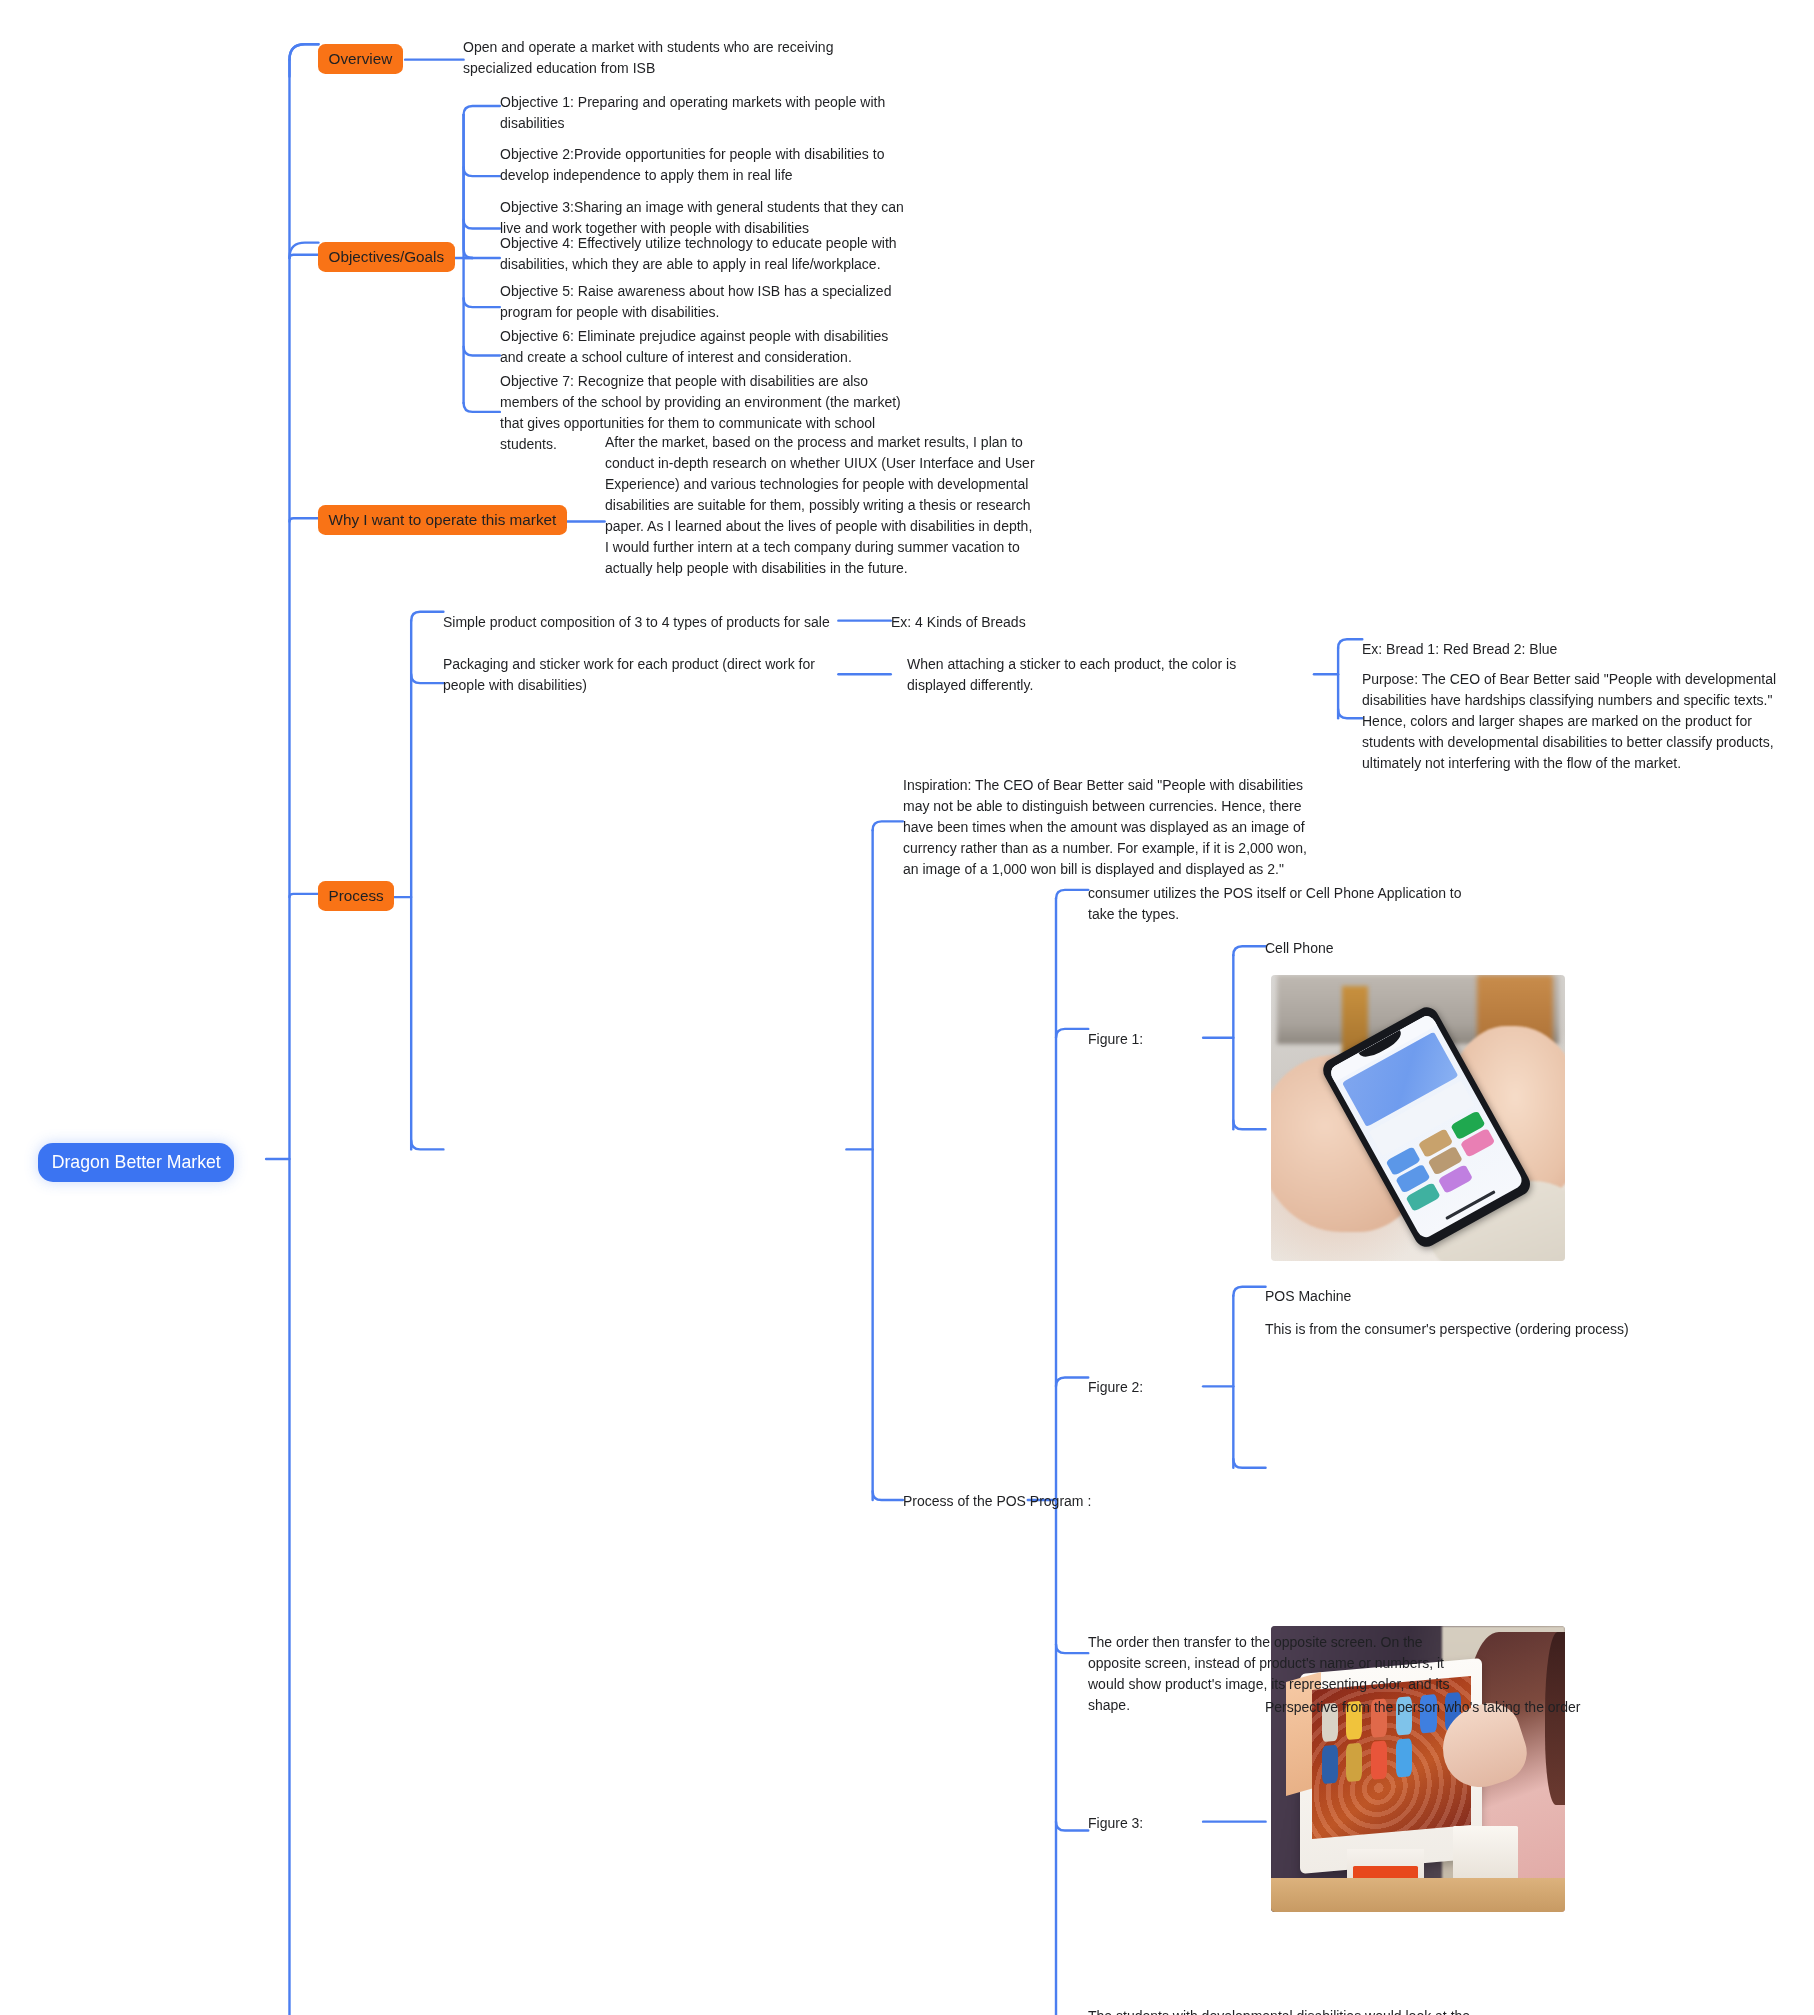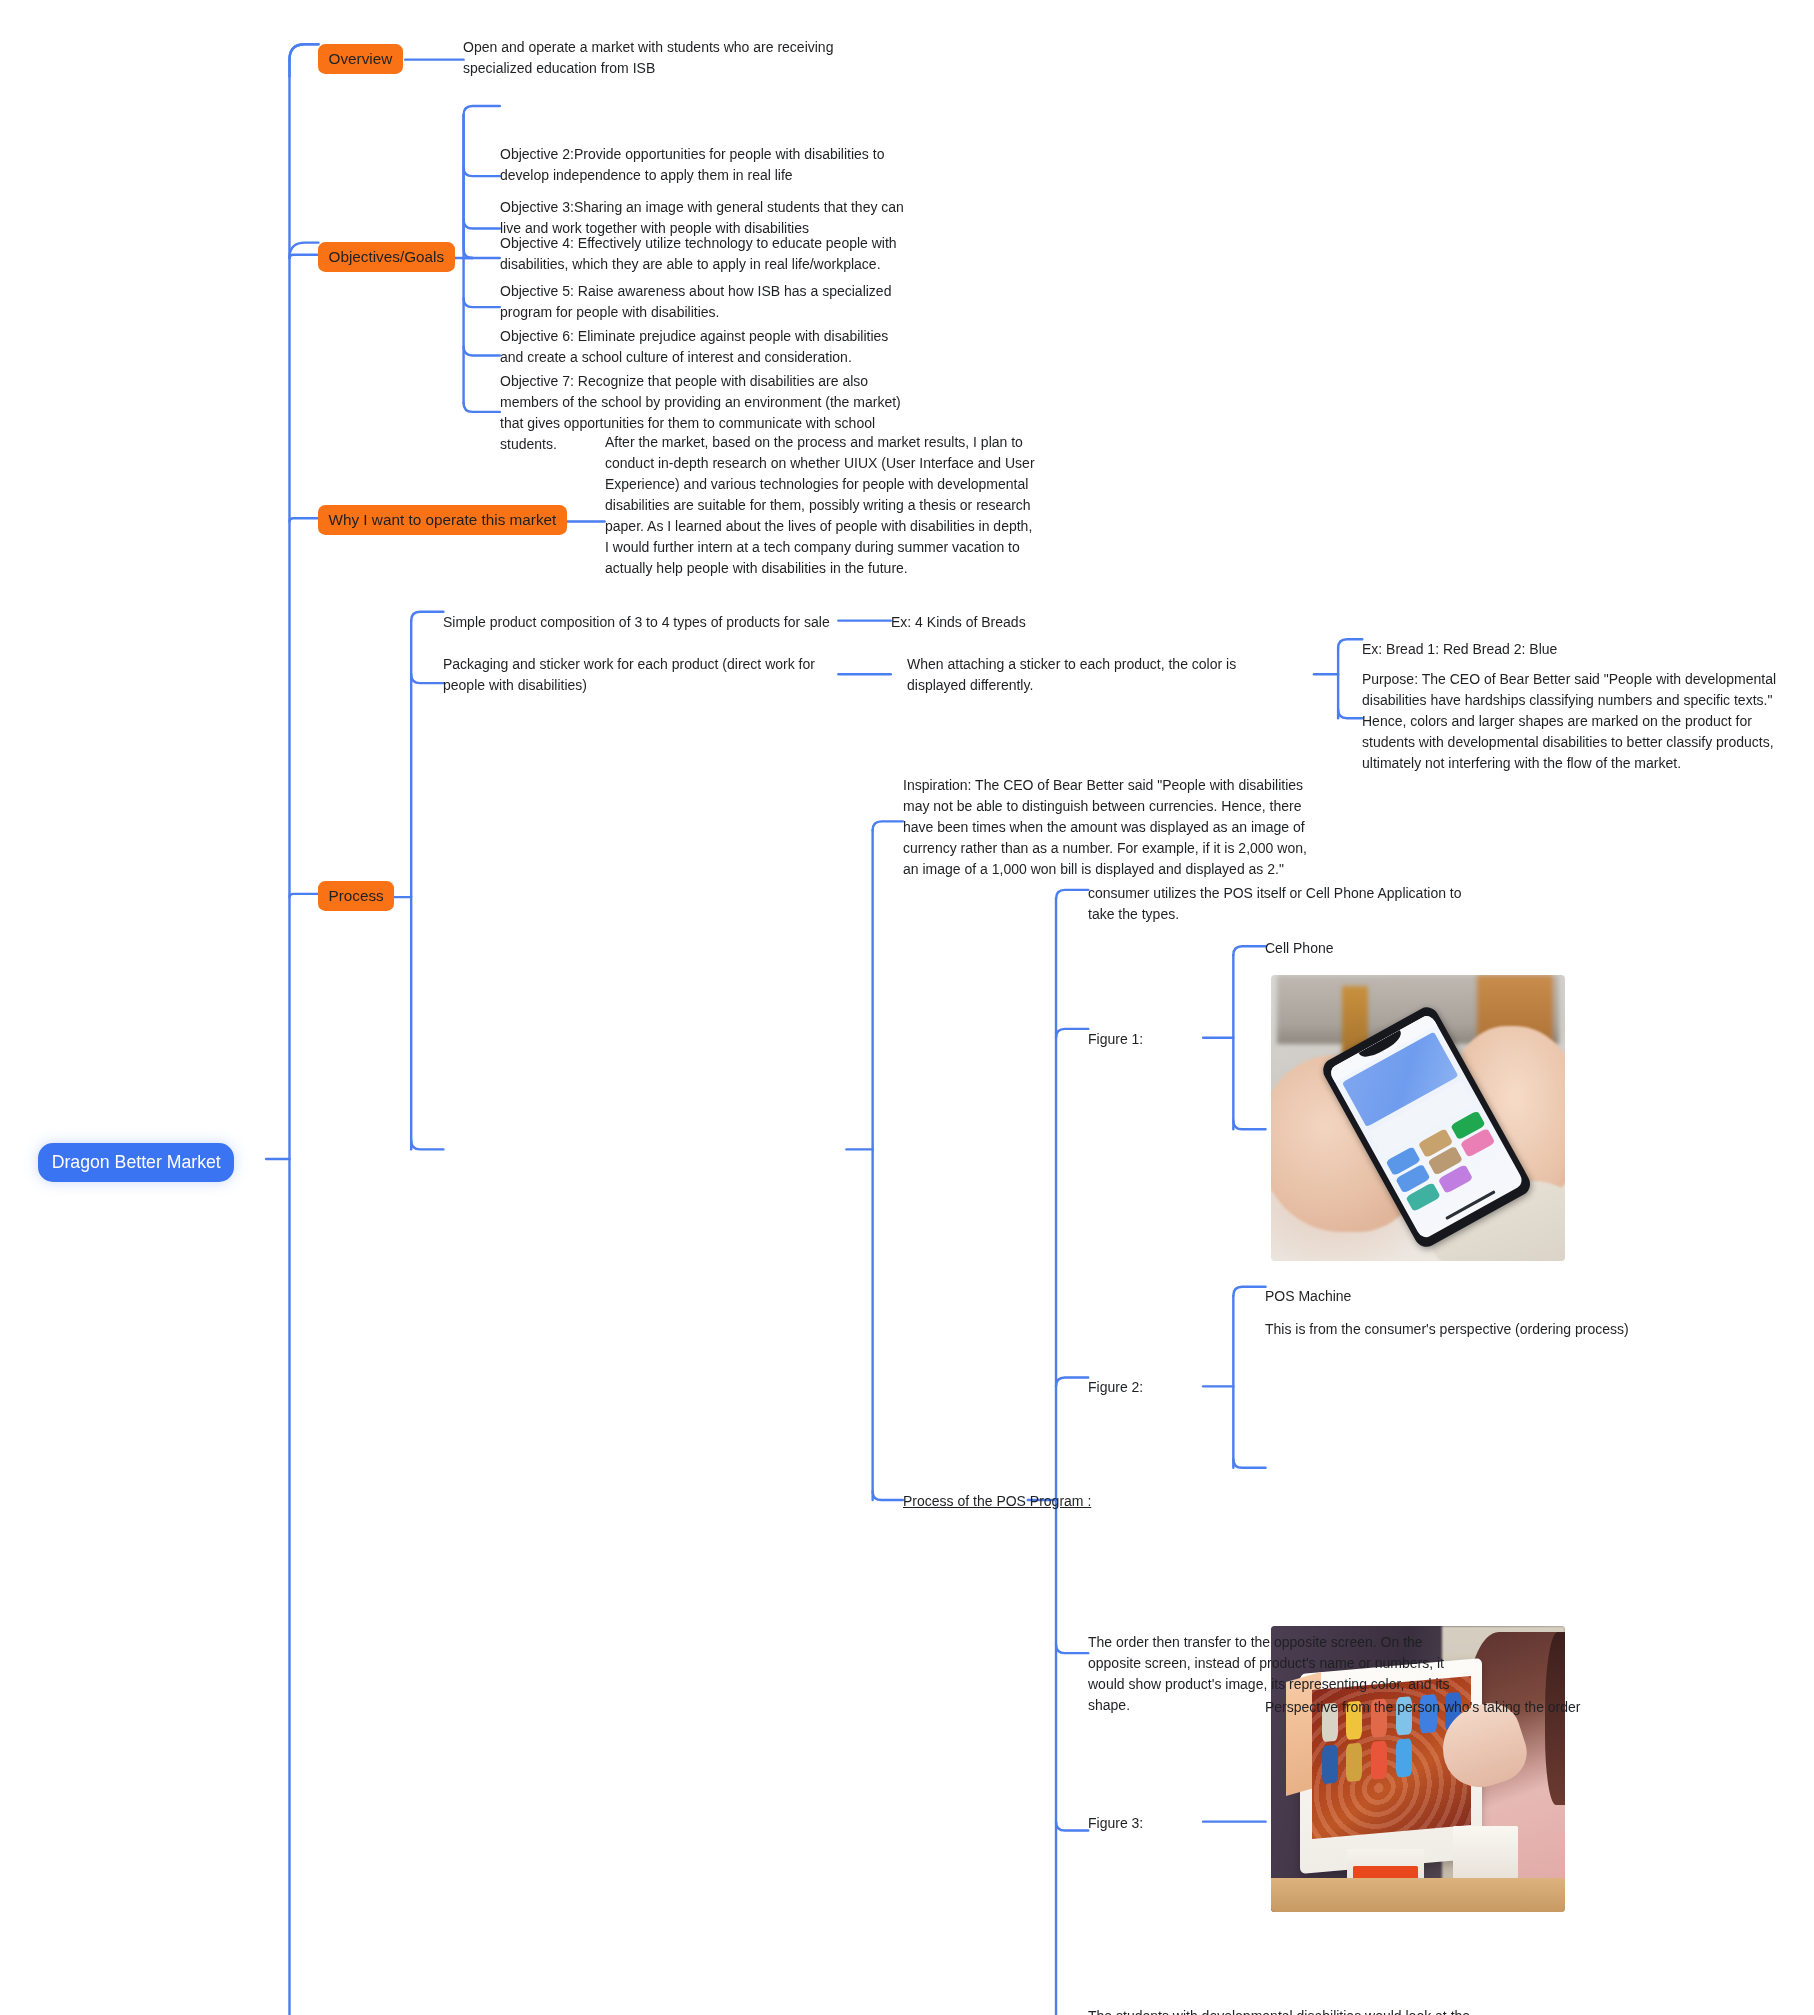--- a/index.html
+++ b/index.html
@@ -268,20 +268,21 @@
     </g>
   </svg>
 
   <div class="node root-node" style="left:38px; top:1143px;">Dragon Better Market</div>
 
   <div class="node pill" style="left:318px; top:44px;">Overview</div>
   <div class="node txt" style="left:463px; top:37px; width:371px;">Open and operate a market with students who are receiving specialized education from ISB</div>
 
   <div class="node pill" style="left:318px; top:242px;">Objectives/Goals</div>
 
+  <div class="node txt" style="left:500px; top:92px; width:415px;">Objective 1: Preparing and operating markets with people with disabilities</div>
   <div class="node txt" style="left:500px; top:144px; width:415px;">Objective 2:Provide opportunities for people with disabilities to develop independence to apply them in real life</div>
   <div class="node txt" style="left:500px; top:197px; width:415px;">Objective 3:Sharing an image with general students that they can live and work together with people with disabilities</div>
   <div class="node txt" style="left:500px; top:233px; width:415px;">Objective 4: Effectively utilize technology to educate people with disabilities, which they are able to apply in real life/workplace.</div>
   <div class="node txt" style="left:500px; top:281px; width:415px;">Objective 5: Raise awareness about how ISB has a specialized program for people with disabilities.</div>
   <div class="node txt" style="left:500px; top:326px; width:415px;">Objective 6: Eliminate prejudice against people with disabilities and create a school culture of interest and consideration.</div>
   <div class="node txt" style="left:500px; top:371px; width:415px;">Objective 7: Recognize that people with disabilities are also members of the school by providing an environment (the market) that gives opportunities for them to communicate with school students.</div>
 
   <div class="node pill" style="left:318px; top:505px;">Why I want to operate this market</div>
   <div class="node txt" style="left:605px; top:432px; width:433px;">After the market, based on the process and market results, I plan to conduct in-depth research on whether UIUX (User Interface and User Experience) and various technologies for people with developmental disabilities are suitable for them, possibly writing a thesis or research paper. As I learned about the lives of people with disabilities in depth, I would further intern at a tech company during summer vacation to actually help people with disabilities in the future.</div>
 
@@ -292,21 +293,21 @@
 
   <div class="node txt" style="left:443px; top:654px; width:403px;">Packaging and sticker work for each product (direct work for people with disabilities)</div>
   <div class="node txt" style="left:907px; top:654px; width:383px;">When attaching a sticker to each product, the color is displayed differently.</div>
 
   <div class="node txt" style="left:1362px; top:639px; width:427px;">Ex: Bread 1: Red Bread 2: Blue</div>
   <div class="node txt" style="left:1362px; top:669px; width:435px;">Purpose: The CEO of Bear Better said "People with developmental disabilities have hardships classifying numbers and specific texts." Hence, colors and larger shapes are marked on the product for students with developmental disabilities to better classify products, ultimately not interfering with the flow of the market.</div>
 
 
   <div class="node txt" style="left:903px; top:775px; width:415px;">Inspiration: The CEO of Bear Better said "People with disabilities may not be able to distinguish between currencies. Hence, there have been times when the amount was displayed as an image of currency rather than as a number. For example, if it is 2,000 won, an image of a 1,000 won bill is displayed and displayed as 2."</div>
 
-  <div class="node txt nowrap" style="left:903px; top:1491px;text-decoration:underline;">Process of the POS Program :</div>
+  <div class="node txt nowrap" style="left:903px; top:1491px;">Process of the POS Program :</div>
 
   <div class="node txt" style="left:1088px; top:883px; width:375px;">consumer utilizes the POS itself or Cell Phone Application to take the types.</div>
 
   <div class="node txt nowrap" style="left:1088px; top:1029px;">Figure 1:</div>
   <div class="node txt nowrap" style="left:1265px; top:938px;">Cell Phone</div>
 
   <div class="node photo img-phone" style="left:1271px; top:975px; width:294px; height:286px;">
     <div class="ph-inner">
       <div class="ph-table"></div>
       <div class="ph-wood"></div>

